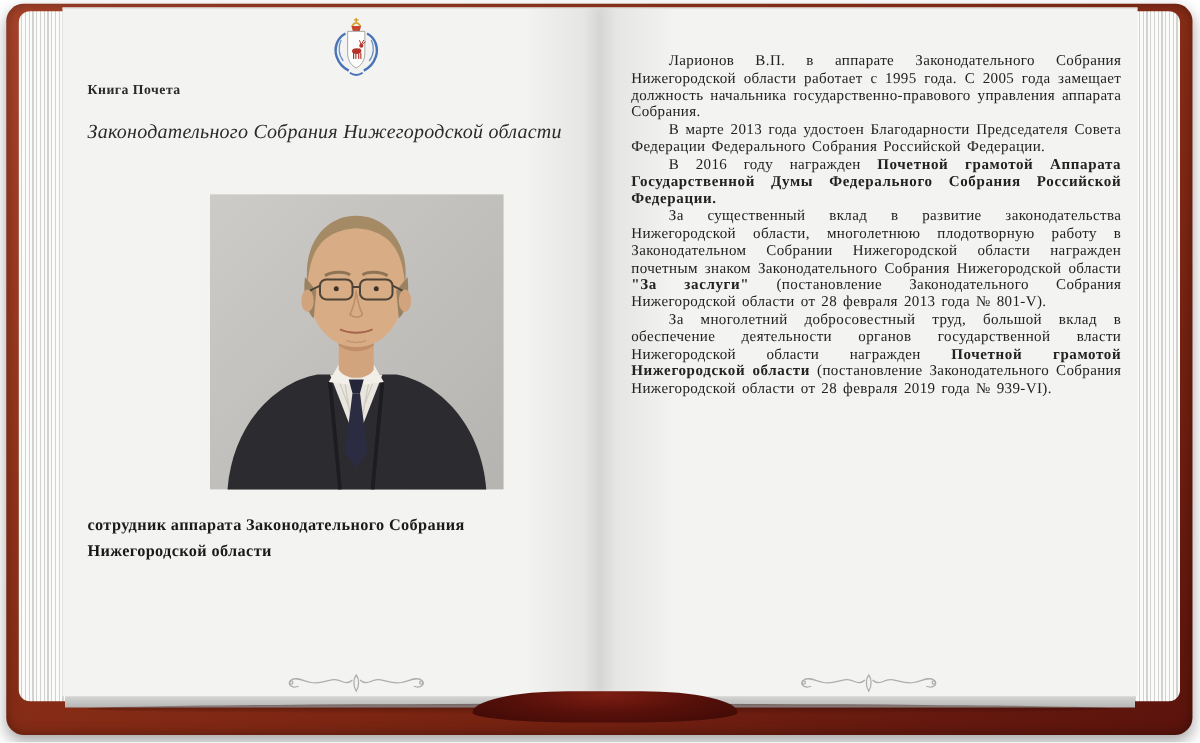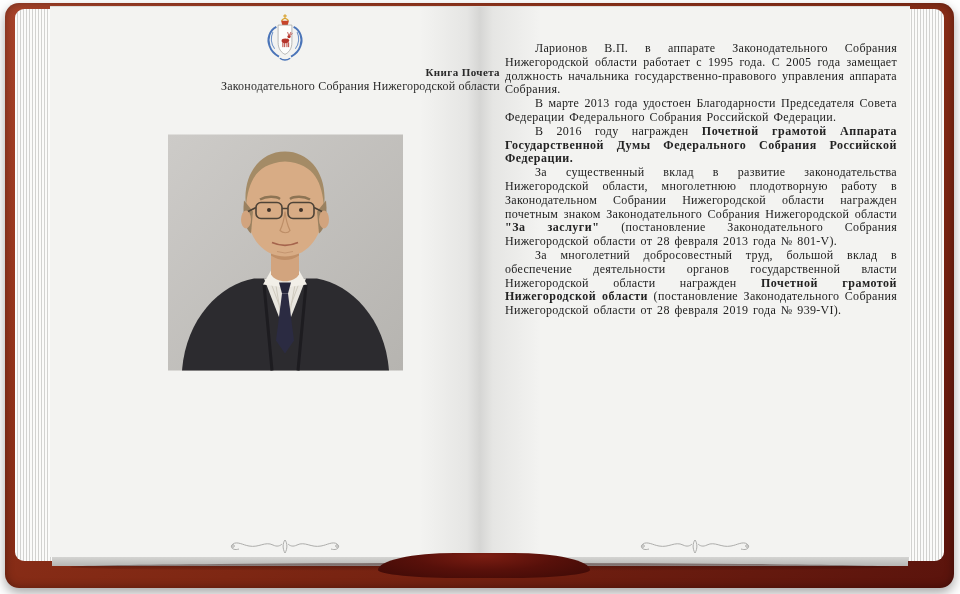--- a/index.html
+++ b/index.html
@@ -43,26 +43,26 @@
     position:absolute;left:70px;top:563px;width:820px;height:8px;border-radius:50%;
     background:linear-gradient(180deg,rgba(40,5,3,0.5),rgba(40,5,3,0));z-index:5;
   }
   .spine-fold{
     position:absolute;left:378px;top:553px;width:212px;height:25px;z-index:6;
     background:radial-gradient(ellipse at 50% 12%,#7c1d12 0%,#57100a 48%,#3d0a06 100%);
     border-radius:45% 45% 50% 50% / 85% 85% 40% 40%;
   }
   
   .page{position:absolute;top:6px;height:560px;z-index:4;color:#1e1e1e;}
-  .page-left{left:70px;width:430px;text-align:right;}
+  .page-left{left:70px;width:430px;text-align:left;}
   .page-right{left:480px;width:430px;}
   
   .emblem{display:block;margin:7px auto 0;}
   .hdr-title{margin-top:3px;font-size:11px;font-weight:bold;letter-spacing:0.4px;color:#2a2a2a;}
-  .hdr-sub{margin-top:1px;font-size:12px;letter-spacing:0.2px;color:#2a2a2a;}
+  .hdr-sub{margin-top:19px;font-size:16px;letter-spacing:0.2px;color:#2a2a2a;font-style:italic;}
   .photo{display:block;width:235px;height:237px;margin:40px auto 0;}
   .photo svg{display:block;width:100%;height:100%;}
   .name{margin-top:24px;font-size:16px;font-weight:bold;letter-spacing:0.6px;color:#151515;}
   .position{margin-top:17px;font-size:13px;font-weight:bold;line-height:21px;letter-spacing:0.3px;color:#1a1a1a;}
   .flourish{position:absolute;bottom:11px;left:50%;transform:translateX(-50%);}
   
   .bio{
     padding:36px 13px 0 25px;
     font-size:12px;line-height:13.8px;letter-spacing:0.3px;word-spacing:1.5px;
     text-align:justify;color:#222222;
@@ -163,20 +163,24 @@
         <circle cx="133" cy="75.5" r="2" fill="#3e3127"></circle>
 
         <path d="M117,77 C116,86 114,92 112,96 C115,99 120,99 122,96 C120,92 118,86 117,77" fill="none" stroke="#bd8e67" stroke-width="1.2"></path>
 
         <path d="M104,108 C112,111.5 122,111.5 130,108" stroke="#a5644c" stroke-width="1.6" fill="none"></path>
         <path d="M109,117 Q117,120 125,117" stroke="#c49570" stroke-width="1" fill="none"></path>
       </svg>
     </span>
 
 
+    <div class="position">
+      <span>сотрудник аппарата Законодательного Собрания</span><br>
+      <span>Нижегородской области</span>
+    </div>
 
     <svg class="flourish" width="120" height="18" viewBox="0 0 120 18">
       <g fill="none" stroke="#adadab" stroke-width="1">
         <path d="M14,12 C8,14 4,10 8,7 C12,4 18,8 24,9 C34,11 40,4 48,8 C52,10 55,9 57,7"></path>
         <circle cx="8" cy="9" r="1.3"></circle>
         <g transform="translate(120,0) scale(-1,1)">
           <path d="M14,12 C8,14 4,10 8,7 C12,4 18,8 24,9 C34,11 40,4 48,8 C52,10 55,9 57,7"></path>
           <circle cx="8" cy="9" r="1.3"></circle>
         </g>
         <path d="M60,3 C62.5,6 62.5,12 60,16 C57.5,12 57.5,6 60,3 Z"></path>

